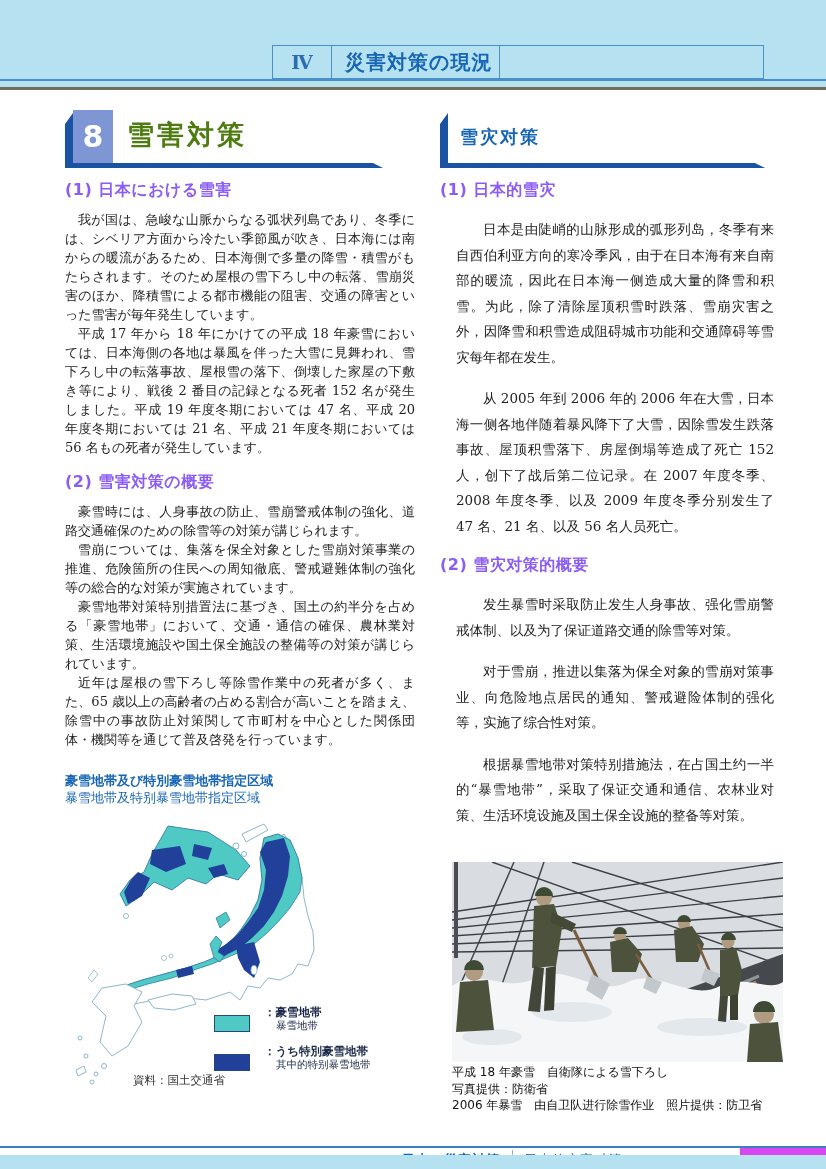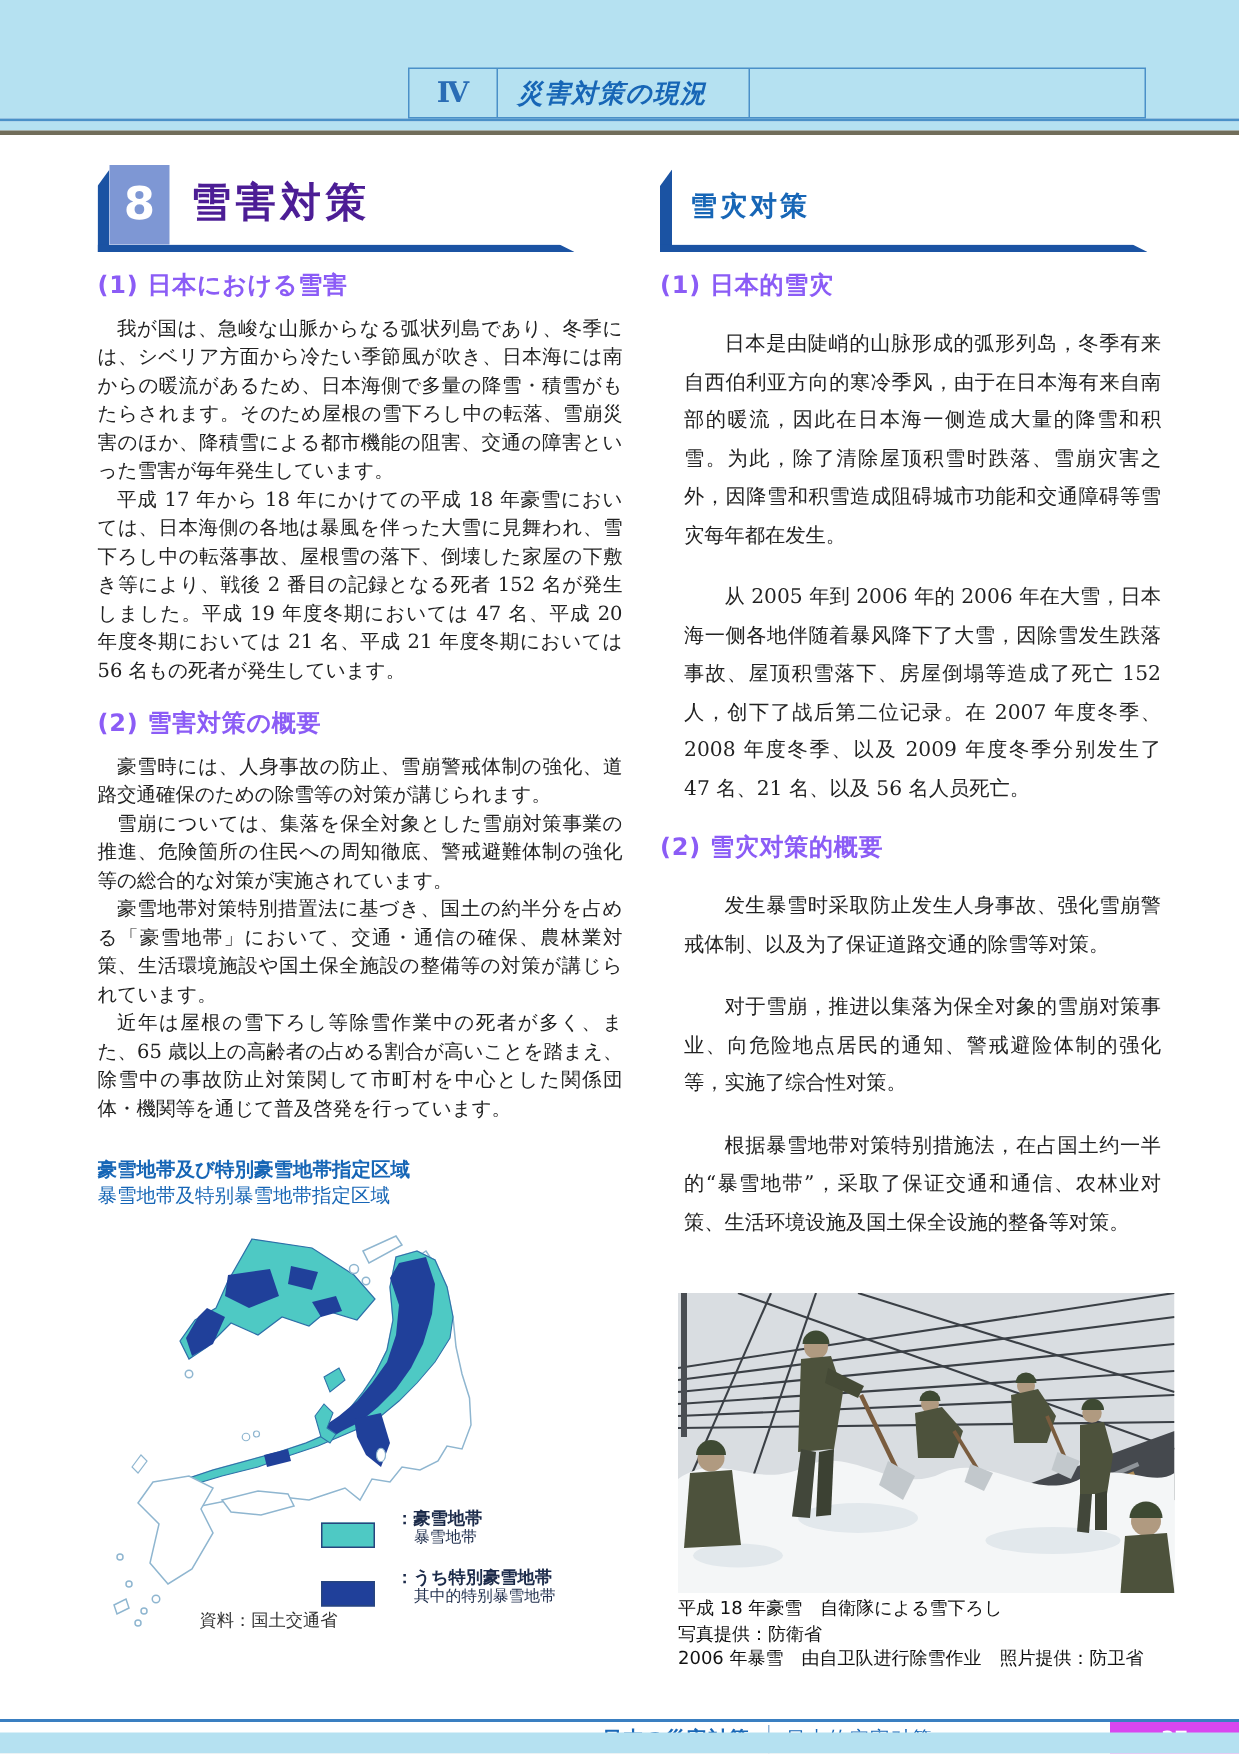--- a/index.html
+++ b/index.html
@@ -9,33 +9,33 @@
   .top-band{position:absolute;left:0;top:0;width:826px;height:79px;background:#b5e1f1;}
   .top-rule-blue{position:absolute;left:0;top:79px;width:826px;height:2px;background:#4a90c8;}
   .top-band2{position:absolute;left:0;top:81px;width:826px;height:6px;background:#b5e1f1;}
   .olive-rule{position:absolute;left:0;top:87px;width:826px;height:3px;background:#716d5a;}
   .header-box{position:absolute;left:272px;top:45px;width:492px;height:34px;border:1px solid #4a90c8;
               display:flex;align-items:stretch;background:#b5e1f1;box-sizing:border-box;}
   .hb-cell1{width:58px;display:flex;align-items:center;justify-content:center;
             border-right:1px solid #4a90c8;color:#2a6db5;font-family:"DejaVu Serif",serif;
             font-size:19px;font-weight:bold;}
   .hb-cell2{width:168px;display:flex;align-items:center;padding-left:13px;border-right:1px solid #4a90c8;
-            color:#1766b6;font-size:17px;font-weight:bold;letter-spacing:1px;box-sizing:border-box;font-style:italic;}
+            color:#1766b6;font-size:20px;font-weight:bold;letter-spacing:1px;box-sizing:border-box;}
   .hb-cell3{flex:1;display:flex;align-items:center;padding-left:12px;color:#1766b6;font-size:13px;letter-spacing:1px;}
   
   .sec{position:absolute;height:58px;}
   .sec-left{left:65px;top:110px;width:318px;}
   .sec-right{left:440px;top:110px;width:325px;}
   .sec-bar{position:absolute;left:0;top:3px;width:8px;height:55px;background:#1b53a3;
            clip-path:polygon(0 20%,100% 0,100% 100%,0 100%);}
   .sec-underline{position:absolute;left:0;bottom:0;width:100%;height:5px;background:#1b53a3;
            clip-path:polygon(0 0,calc(100% - 10px) 0,100% 100%,0 100%);}
   .sec-num{position:absolute;left:8px;top:0;width:40px;height:53px;background:#7e97d4;color:#ffffff;
            font-size:30px;font-weight:bold;display:flex;align-items:center;justify-content:center;}
-  .sec-title-jp{position:absolute;left:62px;top:7px;font-size:27px;font-weight:bold;color:#4c1d95;letter-spacing:3px;}
+  .sec-title-jp{position:absolute;left:62px;top:7px;font-size:27px;font-weight:bold;color:#4d7c0f;letter-spacing:3px;}
   .sec-title-cn{position:absolute;left:20px;top:15px;font-size:18px;font-weight:bold;color:#1766b6;letter-spacing:2px;}
   
   .col{position:absolute;top:180px;width:350px;}
   .col-left{left:65px;}
   .col-right{left:440px;}
   .h-num{font-size:16px;font-weight:bold;color:#8b5cf6;margin:0 0 9px 0;letter-spacing:0.5px;}
   .h-num2{margin-top:15px;}
   .jp-body{font-family:"DejaVu Serif","Liberation Serif",serif;font-size:13px;line-height:19px;
            text-align:justify;color:#222222;margin:0;text-indent:1em;}
   .cn-body{font-family:"DejaVu Serif","Liberation Serif",serif;font-size:13.5px;line-height:25.5px;

